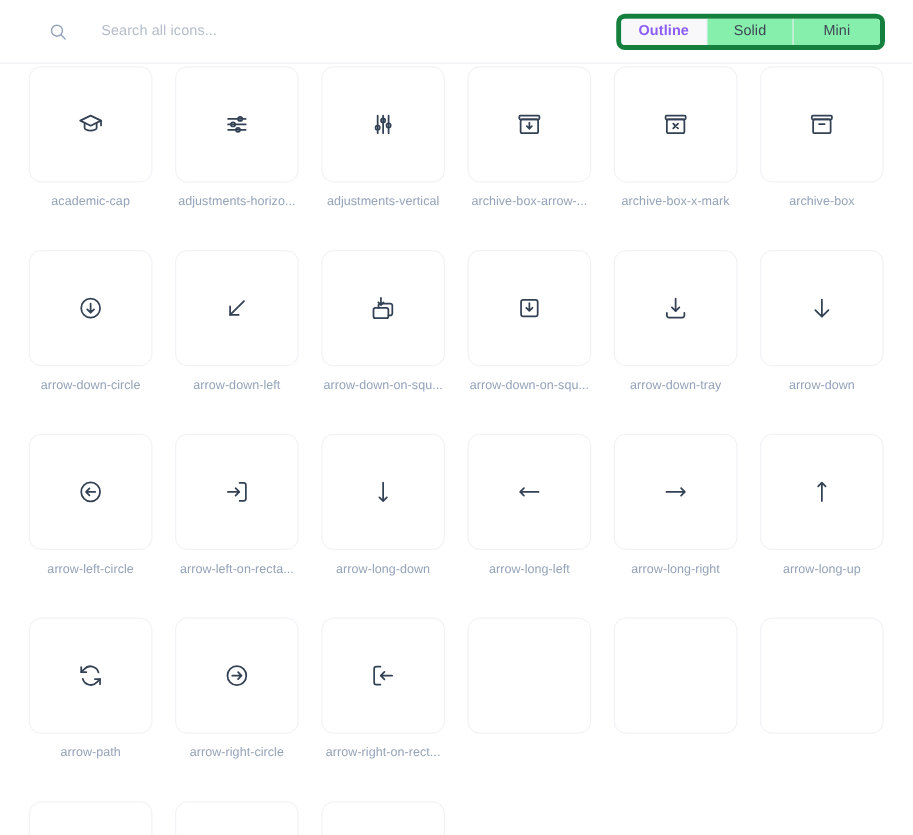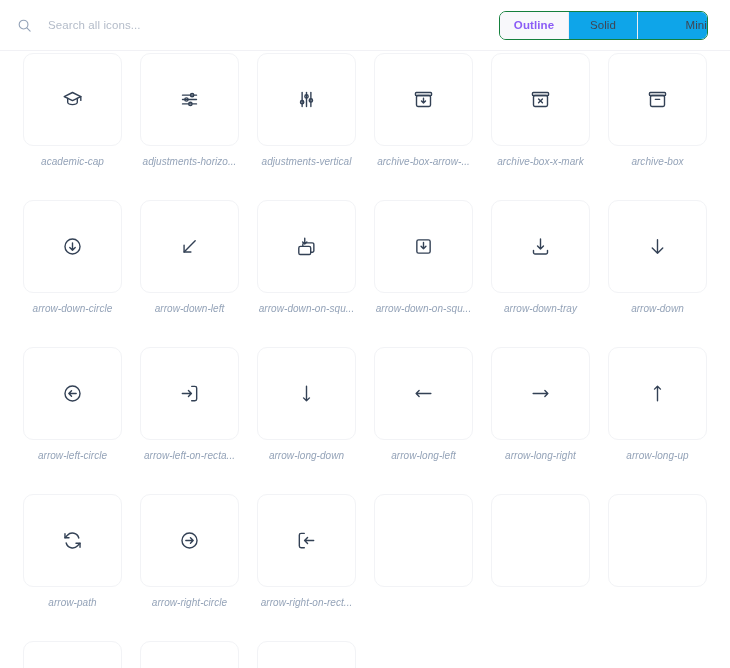--- a/index.html
+++ b/index.html
@@ -17,59 +17,59 @@
     display: flex;
     align-items: center;
     border-bottom: 1px solid #f1f1f5;
     background: #ffffff;
   }
   .search-wrap {
     display: flex;
     align-items: center;
     flex: 1;
     height: 100%;
-    padding-left: 17px;
-    gap: 16px;
+    padding-left: 39px;
+    gap: 27px;
   }
   .search-icon { width: 15px; height: 15px; flex: none; display:block; color:#94a3b8; }
   .search-input {
     border: none;
     outline: none;
     background: transparent;
     font-family: "Liberation Sans", sans-serif;
     font-size: 11.5px;
     color: #334155;
     width: 300px;
     letter-spacing: 0.1px;
   }
   .search-input::placeholder { color: #b4bcc9; }
 
   .segmented {
     display: flex;
     margin-right: 22px;
-    border: 1px solid #15803d;
+    border: 4px solid #15803d;
     border-radius: 7px;
     overflow: hidden;
     background: #ffffff;
     height: 29px;
   }
   .seg-btn {
     appearance: none;
     border: none;
     border-right: 1px solid #eceef2;
-    background: #0ea5e9;
+    background: #86efac;
     font-family: "Liberation Sans", sans-serif;
     font-size: 11.5px;
     color: #3f4654;
     width: 69px;
     height: 100%;
     cursor: pointer;
     letter-spacing: 0.1px;
   }
-  .seg-btn:last-child { border-right: none; text-align: right; }
+  .seg-btn:last-child { border-right: none; }
   .seg-btn.active {
     background: #f8f8fb;
     color: #8b5cf6;
     font-weight: bold;
   }
 
   
   .grid-area {
     position: relative;
     height: 617px;
@@ -108,21 +108,20 @@
   }
   .label {
     margin-top: 10px;
     font-size: 10px;
     color: #94a3b8;
     text-align: center;
     width: 99px;
     white-space: nowrap;
     overflow: hidden;
     letter-spacing: 0.05px;
-    font-style: italic;
   }
 </style>
 </head>
 <body>
 
 <div class="header">
   <div class="search-wrap">
     <span>
       <svg class="search-icon" viewBox="0 0 24 24" fill="none" stroke="currentColor" stroke-width="1.8" stroke-linecap="round">
         <circle cx="10.5" cy="10.5" r="7"></circle>

